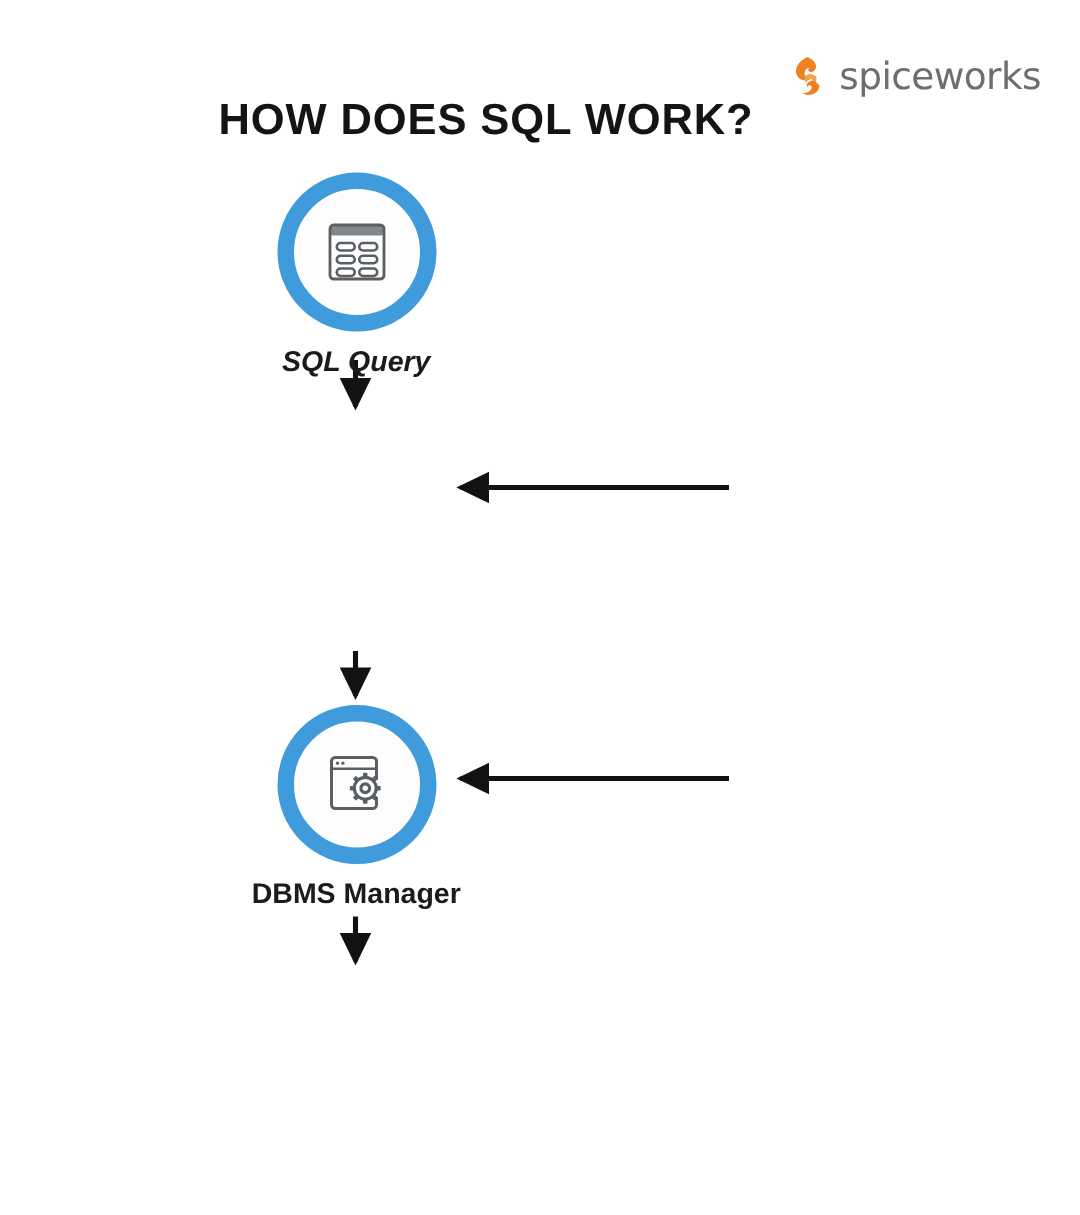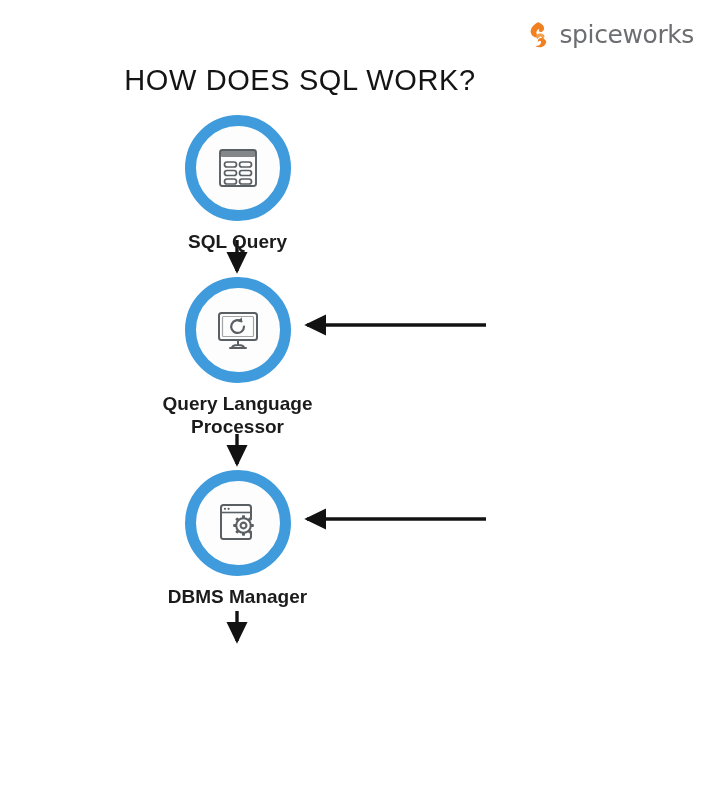--- a/index.html
+++ b/index.html
@@ -12,21 +12,21 @@
     height: 810px;
     font-family: "Liberation Sans", sans-serif;
     color: #1c1c1c;
     position: relative;
     overflow: hidden;
   }
 
   
   #brand-logo {
     position: absolute;
-    top: 20px;
+    top: 36px;
     right: 26px;
     display: flex;
     align-items: center;
     gap: 7px;
   }
   #brand-logo .mark { width: 26px; height: 28px; display: block; }
   #brand-logo .wordmark {
     font-size: 25px;
     letter-spacing: -0.4px;
     color: #6d6e71;
@@ -35,23 +35,24 @@
   }
 
   
   #page-title {
     position: absolute;
     top: 64px;
     left: 0;
     width: 600px;
     text-align: center;
     font-size: 29px;
-    font-weight: normal;
+    font-weight: bold;
     letter-spacing: 0.6px;
     color: #141414;
+    padding-left: 24px;
   }
 
   
   #flow-canvas {
     position: absolute;
     inset: 0;
   }
   svg.connector-layer {
     position: absolute;
     left: 0;
@@ -85,21 +86,21 @@
     margin-top: 9px;
     text-align: center;
     line-height: 1.22;
     color: #1b1b1b;
     white-space: pre-line;
   }
   .label-bold { font-weight: bold; font-size: 19px; }
   .label-regular { font-weight: 400; font-size: 18px; }
 
   
-  #node-sql-query            { left: 180px; top: 115px; width: 115px; }
+  #node-sql-query            { left: 180px; top: 115px; width: 115px; font-style: italic; }
   #node-query-lang-processor { left: 180px; top: 277px; width: 115px; }
   #node-dbms-engine          { left: 180px; top: 470px; width: 115px; }
   #node-physical-database    { left: 180px; top: 647px; width: 115px; }
   #node-parser-optimizer     { left: 492px; top: 288px; width: 78px; }
   #node-file-transaction-mgr { left: 492px; top: 480px; width: 78px; }
 
   #node-sql-query .ring,
   #node-query-lang-processor .ring,
   #node-dbms-engine .ring,
   #node-physical-database .ring { width: 106px; height: 106px; }
@@ -166,35 +167,20 @@
             <rect x="26.5" y="27.5" width="12" height="5" rx="2.5"></rect>
             <rect x="11.5" y="36" width="12" height="5" rx="2.5"></rect>
             <rect x="26.5" y="36" width="12" height="5" rx="2.5"></rect>
           </g>
         </svg>
       </span>
     </div>
     <div class="node-label label-bold wide">SQL Query</div>
   </div>
 
-  <div class="node" id="node-query-lang-processor">
-    <div class="ring blue">
-      <span>
-        <svg width="52" height="52" viewBox="0 0 52 52" aria-hidden="true">
-          <rect x="7" y="9" width="38" height="27" rx="2.5" fill="none" stroke="#5a5f63" stroke-width="2"></rect>
-          <rect x="10.5" y="12.5" width="31" height="20" rx="1" fill="none" stroke="#5a5f63" stroke-width="1.2" opacity="0.55"></rect>
-          <path d="M26 36 v5 M18 44 h16 M20 44 c0-2 2-3 6-3 s6 1 6 3" fill="none" stroke="#5a5f63" stroke-width="2" stroke-linecap="round"></path>
-          <path d="M32 22.5 a6.4 6.4 0 1 1 -2.6 -5.1" fill="none" stroke="#5a5f63" stroke-width="2.2" stroke-linecap="round"></path>
-          <path d="M29.8 13.3 l0.4 4.6 l-4.6 -0.4 z" fill="#5a5f63"></path>
-        </svg>
-      </span>
-    </div>
-    <div class="node-label label-bold wide">Query Language
-Processor</div>
-  </div>
 
   <div class="node" id="node-dbms-engine">
     <div class="ring blue">
       <span>
         <svg width="52" height="52" viewBox="0 0 52 52" aria-hidden="true">
           <rect x="9" y="8" width="30" height="34" rx="2.5" fill="none" stroke="#5a5f63" stroke-width="2"></rect>
           <line x1="9" y1="15.5" x2="39" y2="15.5" stroke="#5a5f63" stroke-width="1.6"></line>
           <circle cx="13" cy="11.8" r="1.1" fill="#5a5f63"></circle>
           <circle cx="16.6" cy="11.8" r="1.1" fill="#5a5f63"></circle>
           <g transform="translate(31.5,28.5)">

